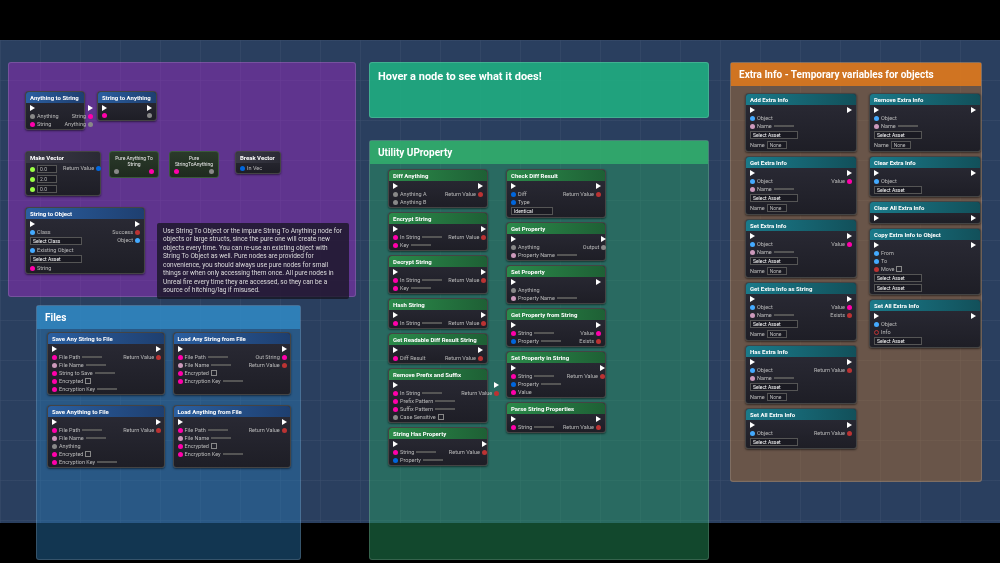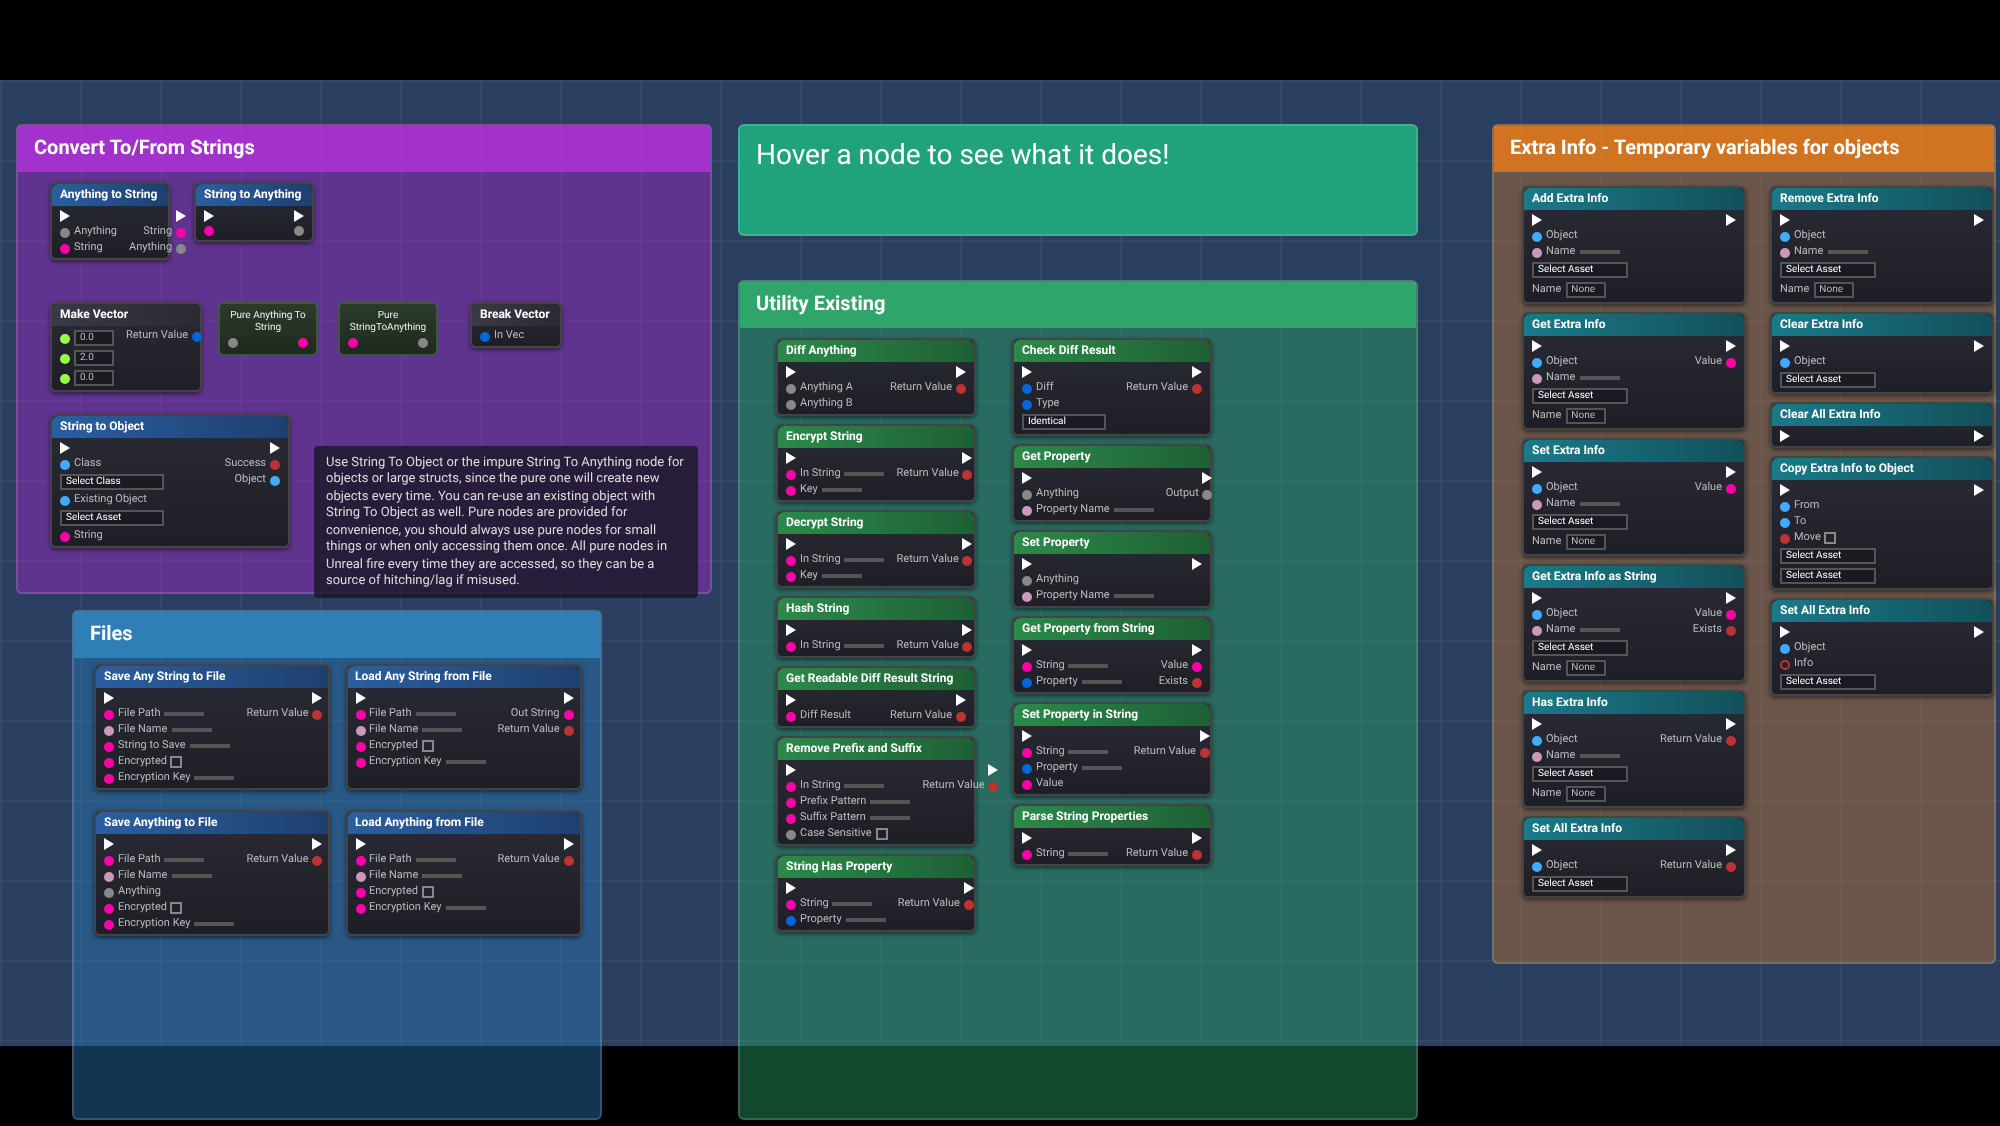--- a/index.html
+++ b/index.html
@@ -47,24 +47,24 @@
   padding: 6px 8px;
   color: #fff;
 }
 .r-convert { top: 22px; left: 8px; width: 348px; height: 235px; background: rgba(160,40,200,.45); }
 .r-convert .region-header { background: rgba(180,50,220,.8); }
 .r-files   { top: 265px; left: 8px; width: 265px; height: 255px; background: rgba(40,120,180,.45); margin-left: 28px; }
 .r-files .region-header { background: rgba(50,140,200,.75); }
 .r-hover   { top: 22px; left: 369px; width: 340px; height: 56px; background: rgba(30,180,130,.85); }
 .r-util    { top: 100px; left: 369px; width: 340px; height: 420px; background: rgba(40,160,100,.45); }
 .r-util .region-header { background: rgba(50,180,110,.8); }
-.r-extra   { top: 22px; left: 746px; width: 252px; height: 420px; background: rgba(200,120,40,.4); }
+.r-extra   { top: 22px; left: 730px; width: 252px; height: 420px; background: rgba(200,120,40,.4); }
 .r-extra .region-header { background: rgba(220,120,30,.9); }
 
-.r-hover .region-header { font-size: 14px; line-height: 1.4; font-weight: normal; }
+.r-hover .region-header { font-size: 11px; line-height: 1.4; font-weight: bold; }
 
 .text-box {
   position: absolute;
   background: rgba(20,20,30,.75);
   color: #ddd;
   font-size: 6.5px;
   padding: 4px 6px;
   line-height: 1.3;
   border-radius: 2px;
 }
@@ -113,21 +113,20 @@
 
 .pure { background: linear-gradient(#2b3a2b,#1e2a1e); border:1px solid #3a5a3a; border-radius:3px; position:absolute; padding:3px 4px; }
 .pure .ptitle { font-size:5px; color:#eee; text-align:center; margin-bottom:2px; }
 </style>
 </head>
 <body>
 
 <div class="canvas">
 
   <div class="region r-convert">
-    <div class="region-header">Convert To/From Strings</div>
 
     <div class="node" style="top:28px;left:16px;width:60px">
       <div class="nh nh-blue">Anything to String</div>
       <div class="nb">
         <div class="nb-col">
           <div class="pin">
               <span class="dot d-exec"></span>
             </div>
           <div class="pin">
               <span class="dot d-wild"></span>
@@ -450,21 +449,21 @@
                 <span class="dot d-bool"></span>
                 <span>Return Value</span>
               </div>
             </div>
           </div>
   </div>
       </div>
   </div>
 
   <div class="region r-util">
-    <div class="region-header">Utility Existing</div>
+    <div class="region-header">Utility UProperty</div>
     <div id="util-col1" style="position: absolute; top: 28px; left: 18px; width: 100px;">
         <div class="node" style="position:relative;width:100px;margin-bottom:4px">
     <div class="nh nh-green">Diff Anything</div>
     <div class="nb">
             <div class="nb-col">
               <div class="pin">
                 <span class="dot d-exec"></span>
               </div>
               <div class="pin">
                 <span class="dot d-wild"></span>

